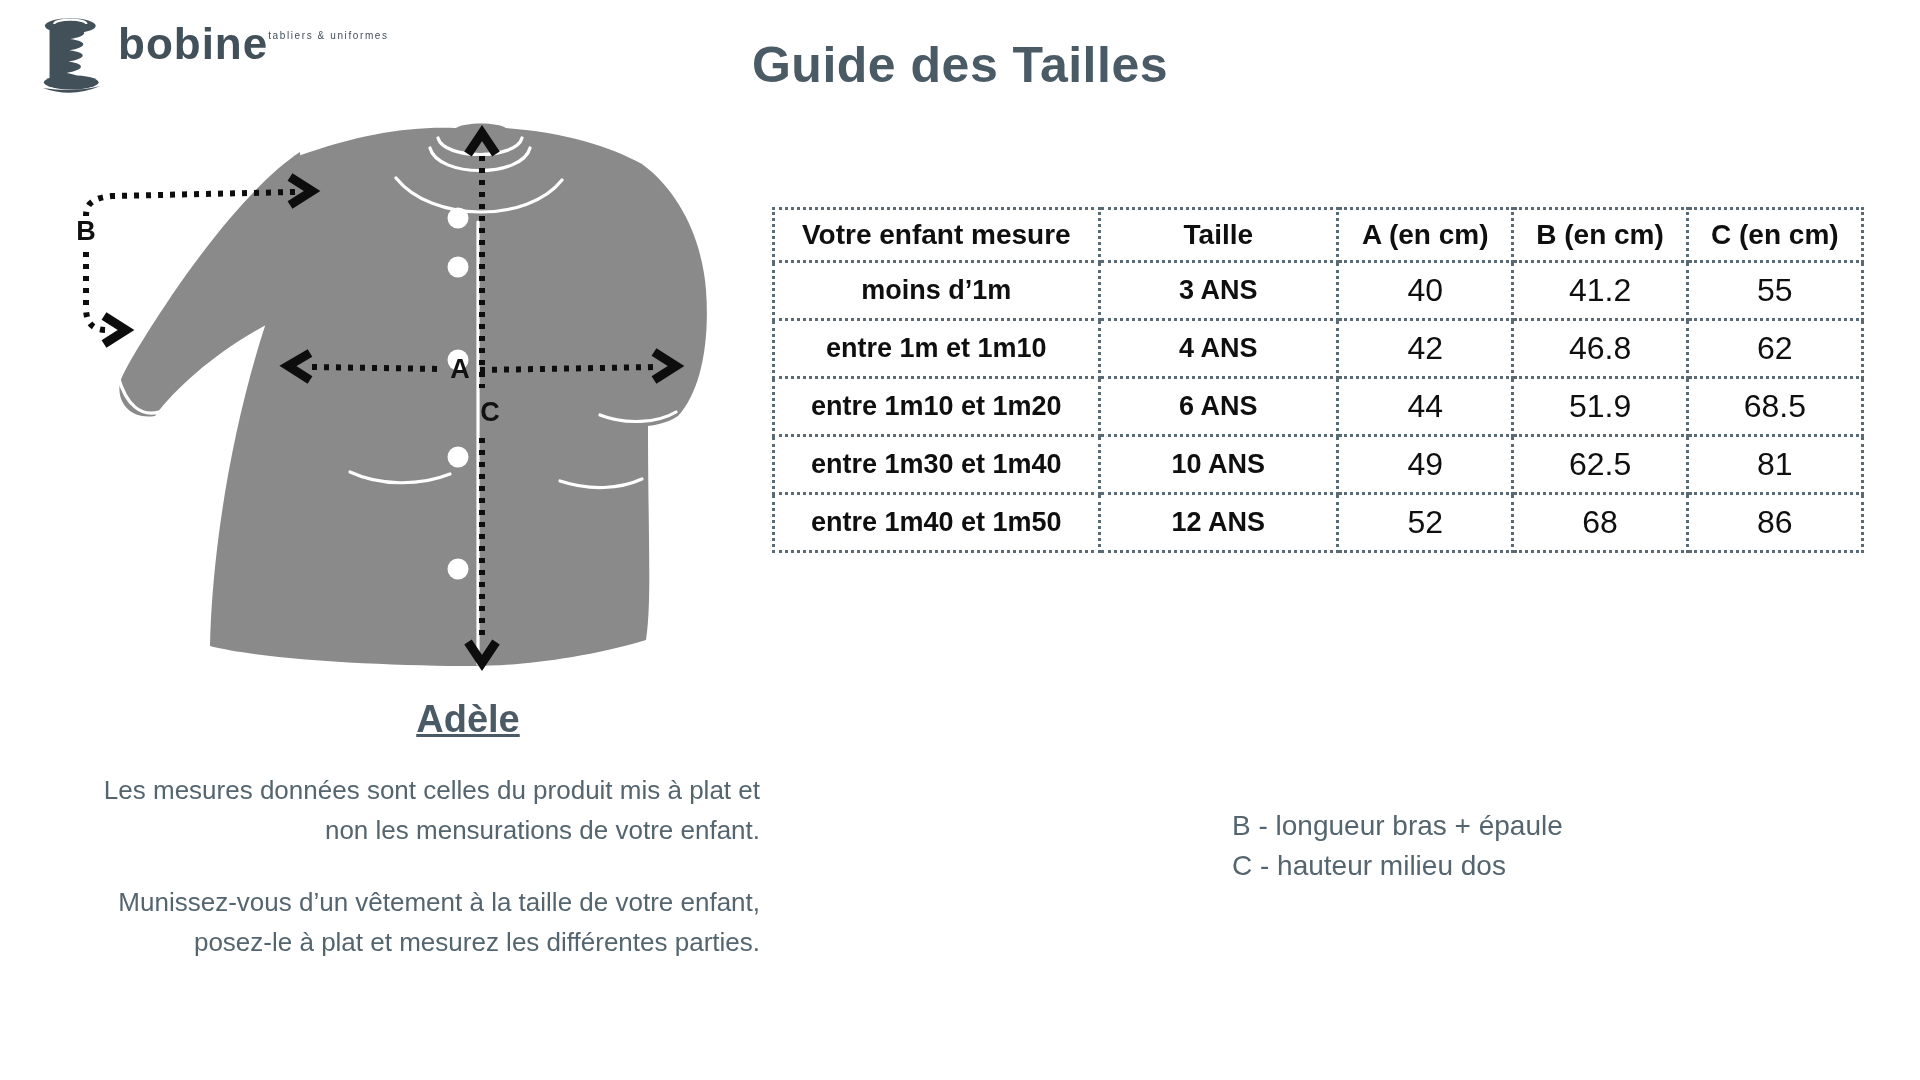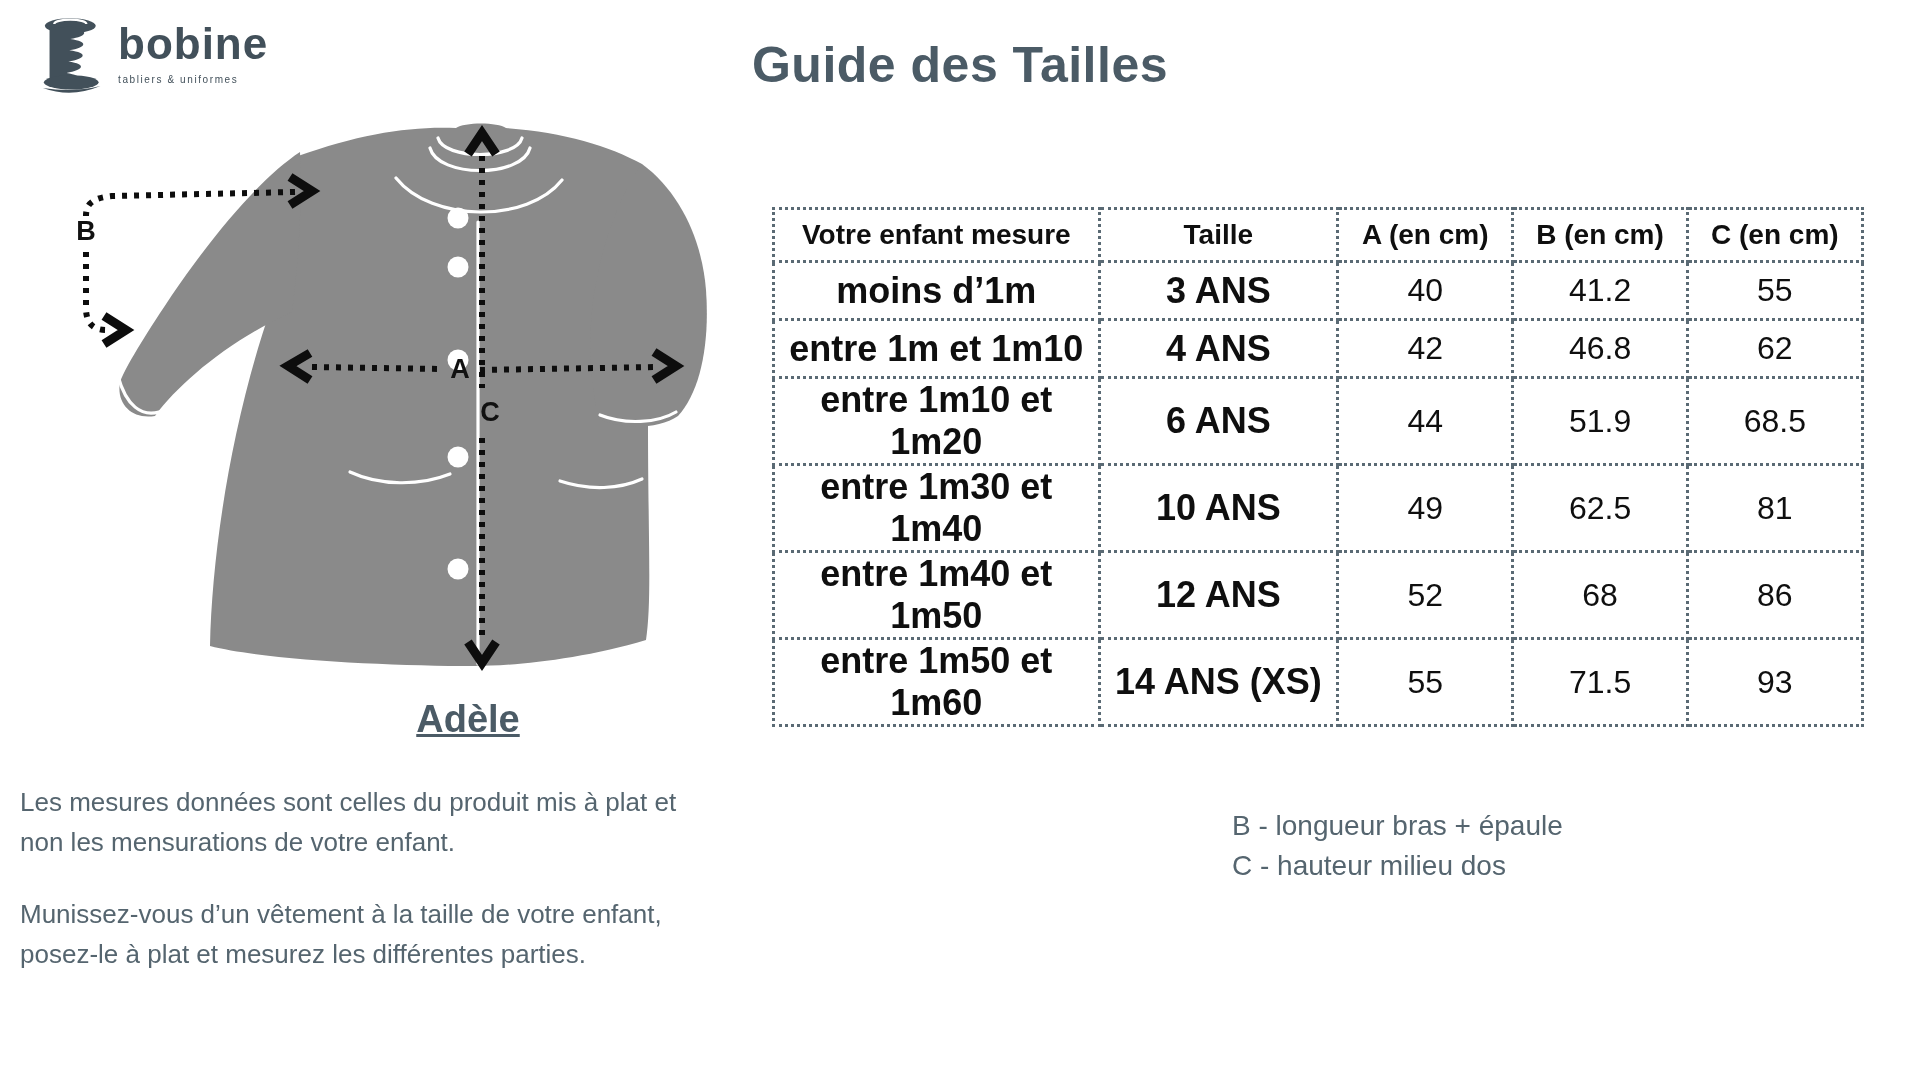--- a/index.html
+++ b/index.html
@@ -3,47 +3,47 @@
 <meta charset="utf-8">
 <style>
   * { margin:0; padding:0; box-sizing:border-box; }
   html,body { width:1920px; height:1080px; background:#ffffff; overflow:hidden;
               font-family:"Liberation Sans","DejaVu Sans",sans-serif; }
   .abs { position:absolute; }
 
   
   #brand { left:42px; top:14px; display:flex; align-items:flex-start; gap:10px; }
   #brand svg { display:block; }
-  .brand-text { display:flex; flex-direction:column; margin-top:8px; }
+  .brand-text { display:flex; flex-direction:row; margin-top:8px; }
   .brand-name { font-size:44px; font-weight:600; color:#42505a; line-height:1;
                 letter-spacing:1px; }
   .brand-tagline { font-size:10px; color:#42505a; letter-spacing:1.6px; margin-top:8px; }
   #page-title { left:0; right:0; top:36px; text-align:center; font-size:50px;
                 font-weight:700; color:#4b5b66; letter-spacing:.5px; }
 
   
   #coat-wrap { left:60px; top:120px; width:700px; height:560px; }
   #product-name { left:318px; top:698px; width:300px; text-align:center;
                   font-size:38px; font-weight:700; color:#4b5b66;text-decoration:underline; }
 
   
-  .note { left:20px; width:740px; text-align:left; font-size:26px; line-height:40px;
-          color:#55656f; white-space:pre-line;margin-top:12px; }
+  .note { left:20px; width:740px; text-align:right; font-size:26px; line-height:40px;
+          color:#55656f; white-space:pre-line; }
   #note-1 { top:770px; }
   #note-2 { top:882px; }
   #legend { left:1232px; top:806px; font-size:28px; line-height:40px; color:#55656f; }
 
   
   #size-table { left:772px; top:207px; width:1092px; border-collapse:collapse;
                 table-layout:fixed; }
   #size-table th, #size-table td { border:3px dotted #5a6a74; text-align:center;
                 vertical-align:middle; color:#0f0f0f; overflow:hidden; }
   #size-table th { height:53px; font-size:28px; font-weight:700; }
   #size-table td { height:58px; }
-  #size-table td.b { font-size:36px; font-weight:700; }
+  #size-table td.b { font-size:27px; font-weight:700; }
   #size-table td.n { font-size:32px; font-weight:400; }
   col.c0{width:29.9%;} col.c1{width:21.9%;} col.c2{width:16.1%;}
   col.c3{width:16.0%;} col.c4{width:16.1%;}
 </style>
 </head>
 <body>
 
 <div class="abs" id="brand">
   <svg width="66" height="82" viewBox="0 0 70 84">
     <g fill="#42505a">
@@ -192,21 +192,14 @@
         <td class="n">62.5</td>
         <td class="n">81</td>
       </tr>
       <tr>
         <td class="b">entre 1m40 et 1m50</td>
         <td class="b">12 ANS</td>
         <td class="n">52</td>
         <td class="n">68</td>
         <td class="n">86</td>
       </tr>
-      <tr>
-        <td class="b">entre 1m50 et 1m60</td>
-        <td class="b">14 ANS (XS)</td>
-        <td class="n">55</td>
-        <td class="n">71.5</td>
-        <td class="n">93</td>
-      </tr>
     </tbody>
 </table>
 
 </body></html>

